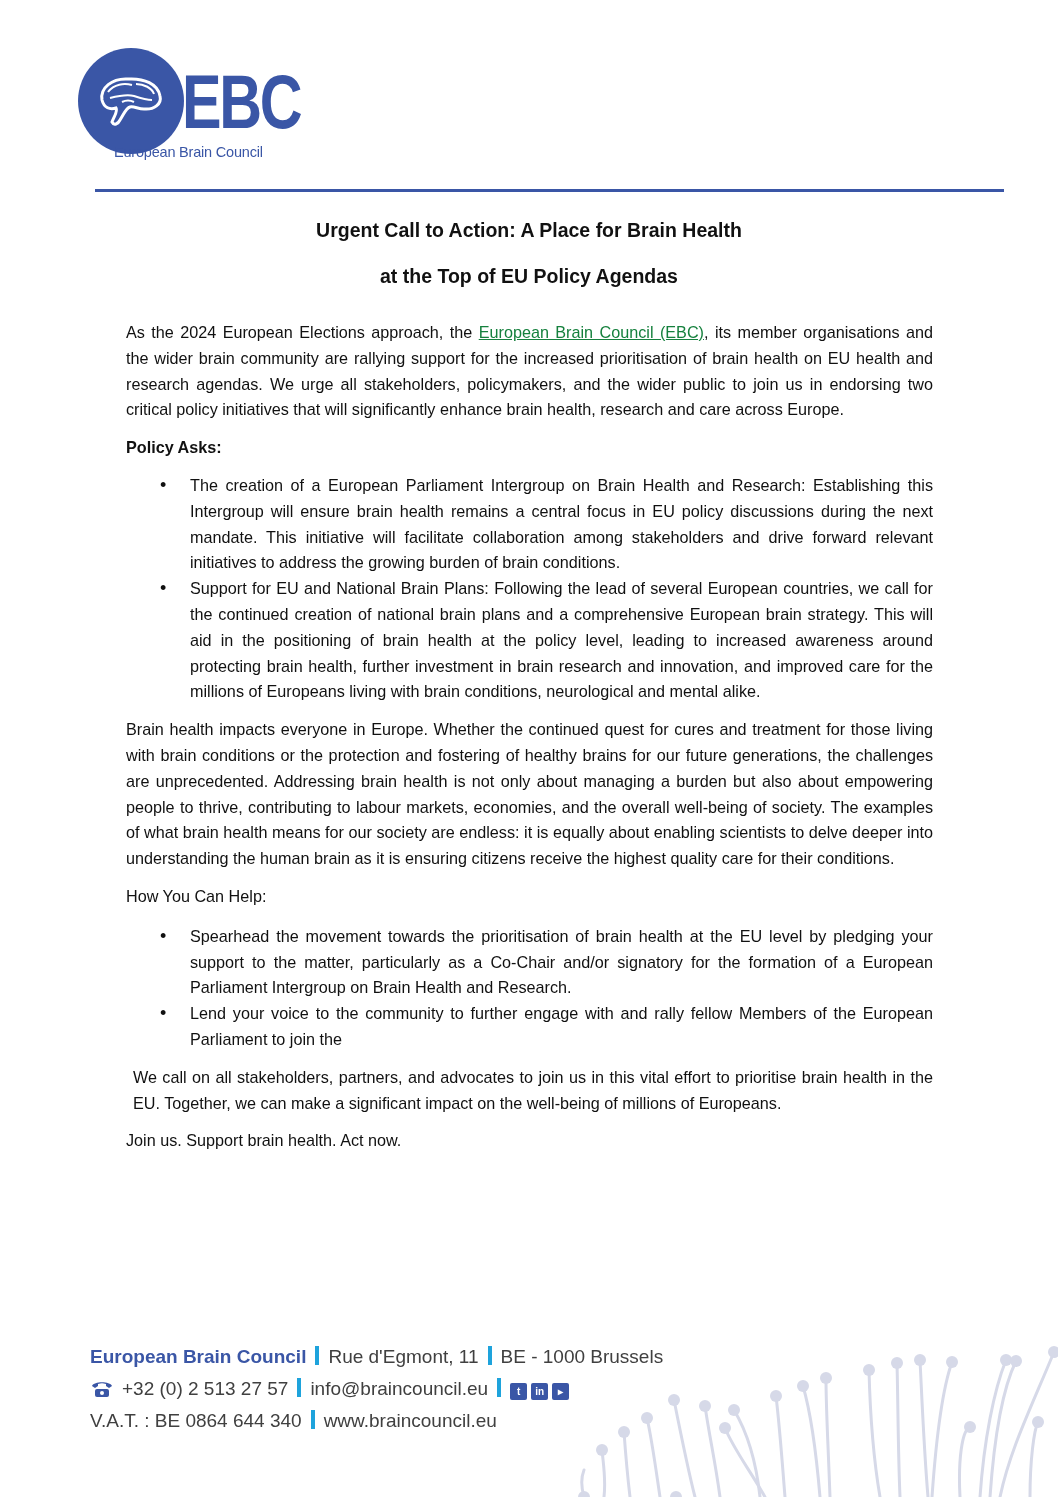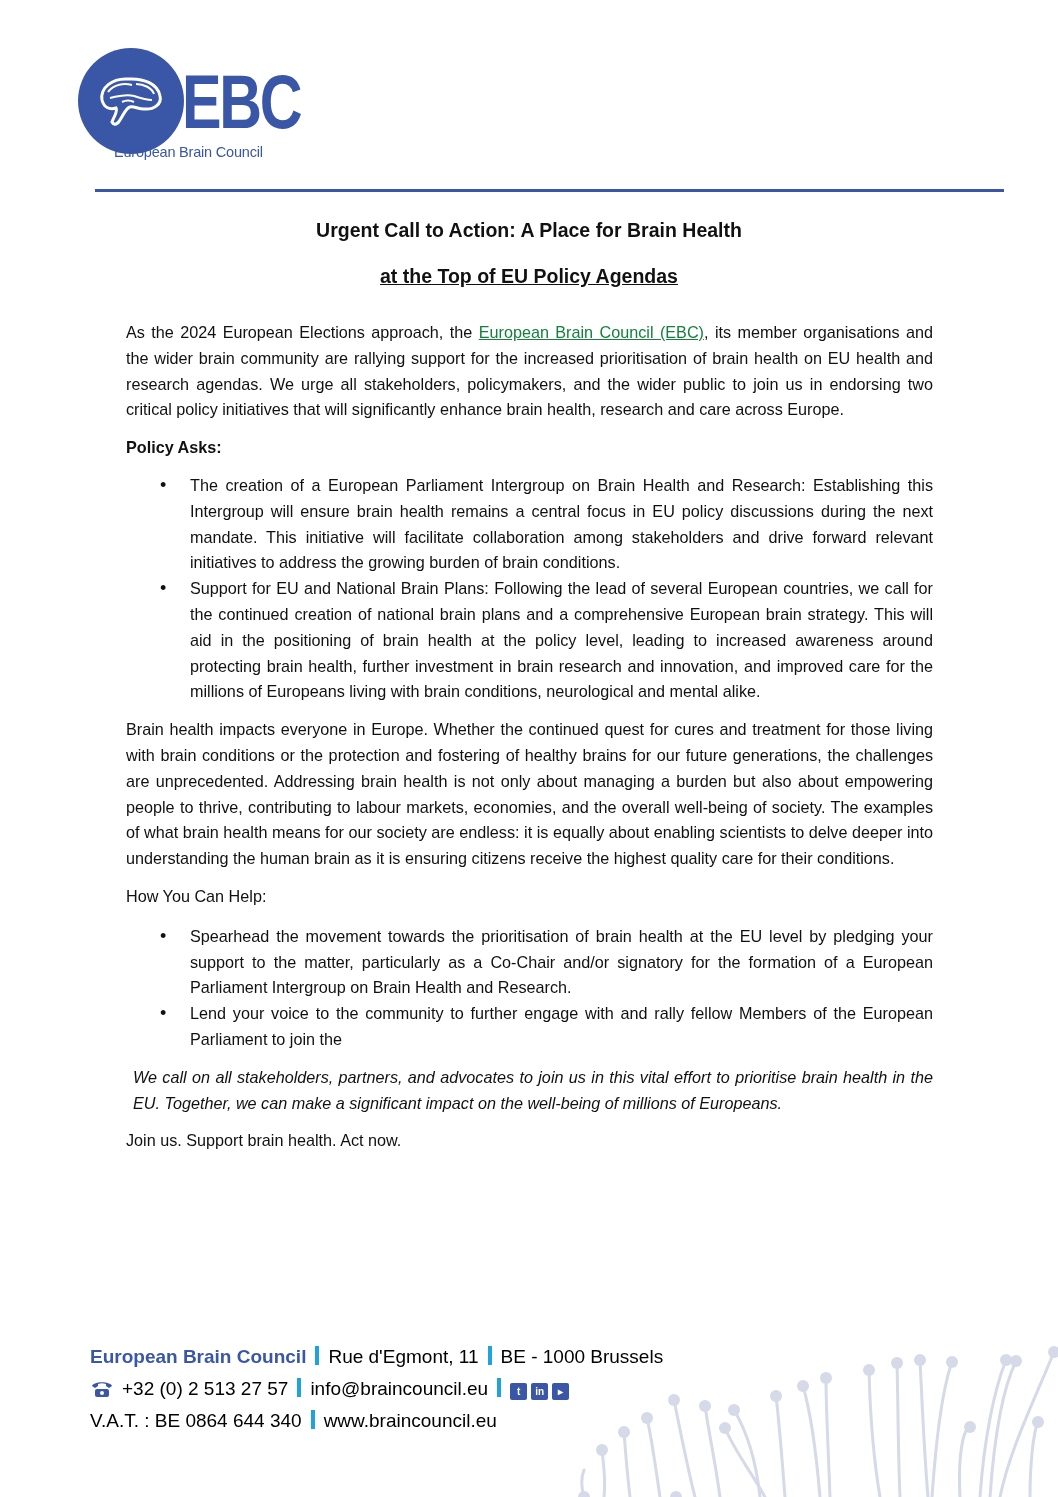--- a/index.html
+++ b/index.html
@@ -9,39 +9,39 @@
     .logo { position: absolute; left: 78px; top: 48px; width: 200px; height: 120px; }
     .logo-circle { position: absolute; left: 0; top: 0; width: 106px; height: 106px; border-radius: 50%; background: #3a56a6; }
     .logo-brain { position: absolute; left: 14px; top: 22px; width: 78px; height: 62px; }
     .logo-letters { position: absolute; left: 104px; top: 8px; font-family: "Liberation Sans Narrow", "Liberation Sans", sans-serif; font-weight: bold; font-size: 76px; line-height: 92px; color: #3a56a6; letter-spacing: -3px; transform: scaleX(0.78); transform-origin: left top; }
     .logo-sub { position: absolute; left: 36px; top: 96px; font-size: 14.5px; color: #3a56a6; white-space: nowrap; letter-spacing: -0.2px; }
 
     .header-rule { position: absolute; left: 95px; top: 189px; width: 909px; height: 3px; background: #3a56a6; }
 
     .title { position: absolute; left: 0; width: 1058px; text-align: center; font-weight: bold; font-size: 19.5px; color: #111; }
     .title-1 { top: 219px; }
-    .title-2 { top: 265px; text-decoration: underline; }
+    .title-2 { top: 265px; }
 
     .content { position: absolute; left: 126px; top: 320px; width: 807px; font-size: 16.2px; line-height: 25.8px; }
     .content p { text-align: justify; }
     .content a { color: #15803d; text-decoration: underline; }
     .heading { font-weight: bold; }
     .mb { margin-bottom: 12px; }
     .mb-l { margin-bottom: 14px; }
 
     ul.bullets { list-style: none; margin-left: 64px; }
     ul.bullets li { position: relative; text-align: justify; }
     ul.bullets li::before { content: "\2022"; position: absolute; left: -30px; top: 0; font-size: 18px; }
 
-    .indent-p { padding-left: 7px; font-style: italic; }
+    .indent-p { padding-left: 7px; }
 
     .footer { position: absolute; left: 90px; top: 1341px; font-size: 19px; line-height: 32px; color: #3a56a6; white-space: nowrap; z-index: 2; }
     .footer .org { font-weight: bold; }
     .footer .sep { display: inline-block; width: 4px; height: 19px; background: #1ea3dc; margin: 0 9px; vertical-align: -2px; }
-    .footer .light { color: #000000; }
+    .footer .light { color: #404040; }
     .social { display: inline-block; width: 17px; height: 17px; background: #3a56a6; border-radius: 2px; color: #fff; font-size: 10px; line-height: 17px; text-align: center; font-weight: bold; vertical-align: 0px; margin-right: 4px; }
     .phone-icon { display: inline-block; width: 24px; height: 18px; vertical-align: -3px; margin-right: 8px; }
 
     .decor { position: absolute; left: 560px; top: 1330px; width: 498px; height: 167px; z-index: 1; }
   </style>
 </head>
 <body>
 
 <div class="logo">
   <div class="logo-circle">

